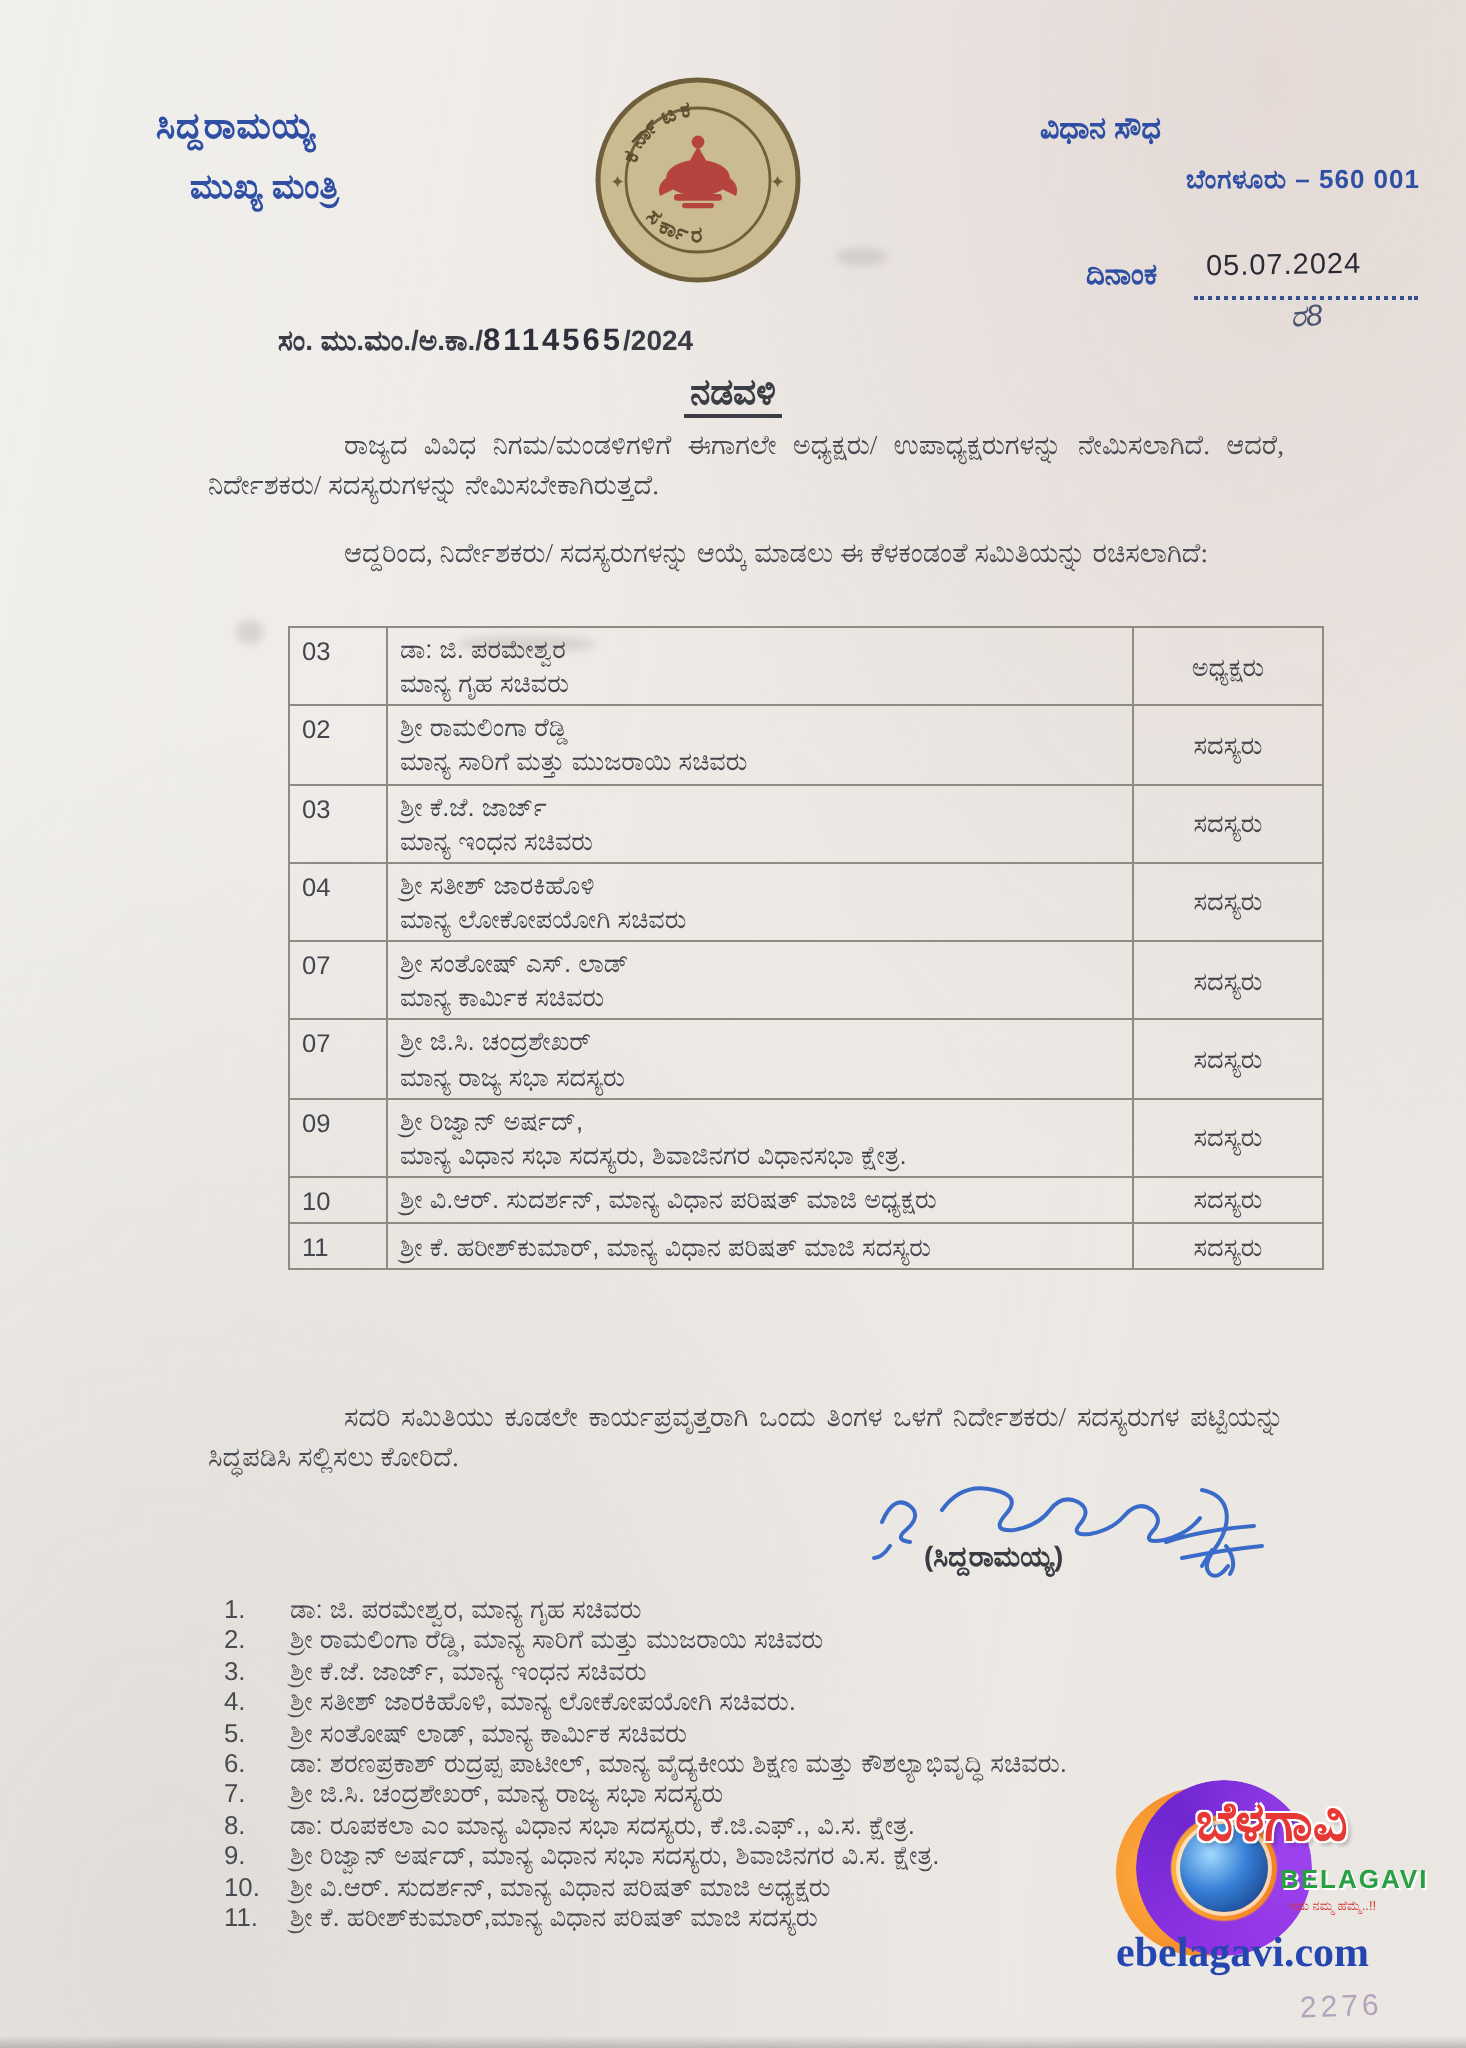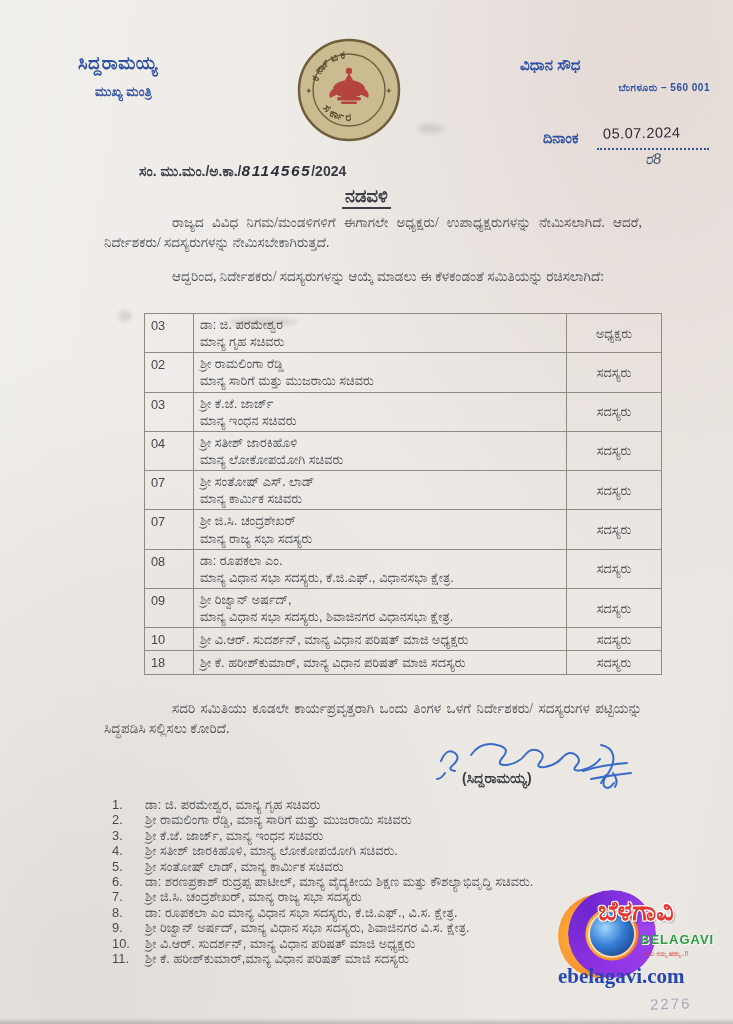--- a/index.html
+++ b/index.html
@@ -14,29 +14,29 @@
     padding-left:12px;
   }
   .edge-right{position:absolute;right:0;top:0;width:7px;height:100%;
     background:linear-gradient(to right, rgba(0,0,0,0), rgba(90,85,80,.45));}
   .edge-bottom{position:absolute;left:0;bottom:0;width:100%;height:6px;
     background:linear-gradient(to bottom, rgba(0,0,0,0), rgba(90,85,80,.30));}
   .smudge{position:absolute;background:#9a968f;border-radius:50%;filter:blur(2px);opacity:.28;}
   .abs{position:absolute;}
   
   .sender-name{left:78px;top:53px;font-size:18px;font-weight:bold;color:#2e4fa3;letter-spacing:.5px;}
-  .sender-title{left:95px;top:84px;font-size:13px;font-weight:bold;color:#2e4fa3;}
+  .sender-title{left:95px;top:84px;font-size:17px;font-weight:bold;color:#2e4fa3;}
   .addr1{left:520px;top:56px;width:190px;font-size:15px;font-weight:bold;color:#2e4fa3;}
-  .addr2{left:500px;top:82px;width:210px;text-align:right;font-size:10px;font-weight:bold;color:#2e4fa3;letter-spacing:.5px;}
+  .addr2{left:500px;top:82px;width:210px;text-align:right;font-size:13px;font-weight:bold;color:#2e4fa3;letter-spacing:.5px;}
   .date-label{left:543px;top:130px;font-size:14.5px;font-weight:bold;color:#2e4fa3;}
   .date-dots{left:597px;top:130px;width:112px;height:18px;border-bottom:2px dotted #35528f;}
   .date-value{left:603px;top:125px;font-size:14.5px;color:#2b2b35;transform:rotate(-1deg);letter-spacing:.5px;}
   .date-initials{left:645px;top:150px;font-size:15px;color:#4a5470;font-style:italic;transform:rotate(-4deg);}
   .ref-line{left:139px;top:162px;font-size:14px;font-weight:bold;color:#3b3b46;}
-  .ref-hand{font-size:15.5px;letter-spacing:1.5px;font-style:italic;color:#2f2f3c;text-align:center;}
+  .ref-hand{font-size:15.5px;letter-spacing:1.5px;color:#2f2f3c;text-align:center;}
   
   .emblem{left:296px;top:37px;width:106px;height:106px;opacity:.95;}
   
   .doc-title{left:0;top:186px;width:733px;text-align:center;font-size:18px;font-weight:bold;color:#3d3d45;}
   .doc-title span{border-bottom:2px solid #3d3d45;padding:0 3px 1px;}
   .para{left:104px;width:538px;font-size:13.6px;line-height:1.5;text-align:justify;color:#4a4a52;font-family:Liberation Serif, serif;}
   .p1{top:213px;text-indent:68px;}
   .p2{top:267px;text-indent:68px;}
   .closing{top:699px;text-indent:68px;}
   
@@ -176,44 +176,36 @@
       </tr>
       <tr>
         <td class="no">07</td>
         <td class="nm">
             <div>ಶ್ರೀ ಜಿ.ಸಿ. ಚಂದ್ರಶೇಖರ್</div>
             <div>ಮಾನ್ಯ ರಾಜ್ಯ ಸಭಾ ಸದಸ್ಯರು</div>
           </td>
         <td class="rl">ಸದಸ್ಯರು</td>
       </tr>
       <tr>
-        <td class="no">08</td>
-        <td class="nm">
-            <div>ಡಾ: ರೂಪಕಲಾ ಎಂ.</div>
-            <div>ಮಾನ್ಯ ವಿಧಾನ ಸಭಾ ಸದಸ್ಯರು, ಕೆ.ಜಿ.ಎಫ್., ವಿಧಾನಸಭಾ ಕ್ಷೇತ್ರ.</div>
-          </td>
-        <td class="rl">ಸದಸ್ಯರು</td>
-      </tr>
-      <tr>
         <td class="no">09</td>
         <td class="nm">
             <div>ಶ್ರೀ ರಿಜ್ವಾನ್ ಅರ್ಷದ್,</div>
             <div>ಮಾನ್ಯ ವಿಧಾನ ಸಭಾ ಸದಸ್ಯರು, ಶಿವಾಜಿನಗರ ವಿಧಾನಸಭಾ ಕ್ಷೇತ್ರ.</div>
           </td>
         <td class="rl">ಸದಸ್ಯರು</td>
       </tr>
       <tr>
         <td class="no">10</td>
         <td class="nm">
             <div>ಶ್ರೀ ವಿ.ಆರ್. ಸುದರ್ಶನ್, ಮಾನ್ಯ ವಿಧಾನ ಪರಿಷತ್ ಮಾಜಿ ಅಧ್ಯಕ್ಷರು</div>
           </td>
         <td class="rl">ಸದಸ್ಯರು</td>
       </tr>
       <tr>
-        <td class="no">18</td>
+        <td class="no">11</td>
         <td class="nm">
             <div>ಶ್ರೀ ಕೆ. ಹರೀಶ್‌ಕುಮಾರ್, ಮಾನ್ಯ ವಿಧಾನ ಪರಿಷತ್ ಮಾಜಿ ಸದಸ್ಯರು</div>
           </td>
         <td class="rl">ಸದಸ್ಯರು</td>
       </tr>
     </tbody>
   </table>
 
   <div class="abs para closing">ಸದರಿ ಸಮಿತಿಯು ಕೂಡಲೇ ಕಾರ್ಯಪ್ರವೃತ್ತರಾಗಿ ಒಂದು ತಿಂಗಳ ಒಳಗೆ ನಿರ್ದೇಶಕರು/ ಸದಸ್ಯರುಗಳ ಪಟ್ಟಿಯನ್ನು ಸಿದ್ಧಪಡಿಸಿ ಸಲ್ಲಿಸಲು ಕೋರಿದೆ.</div>
 

